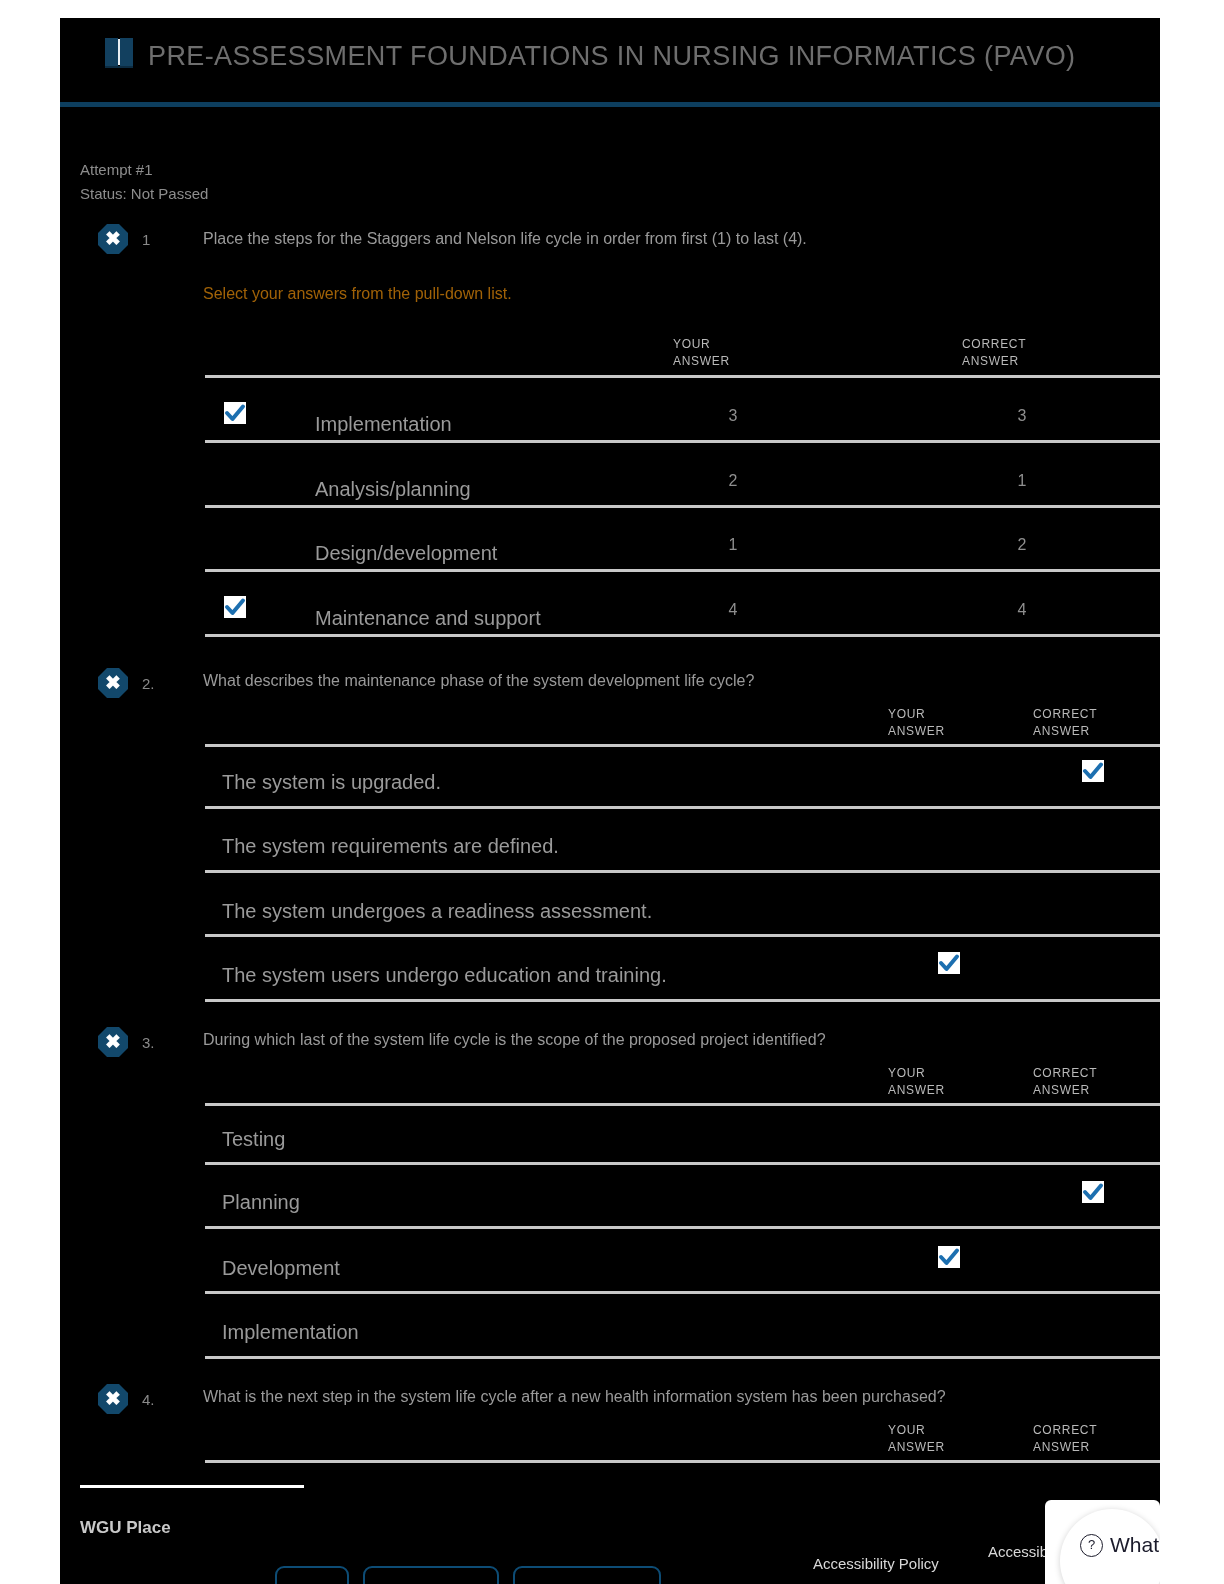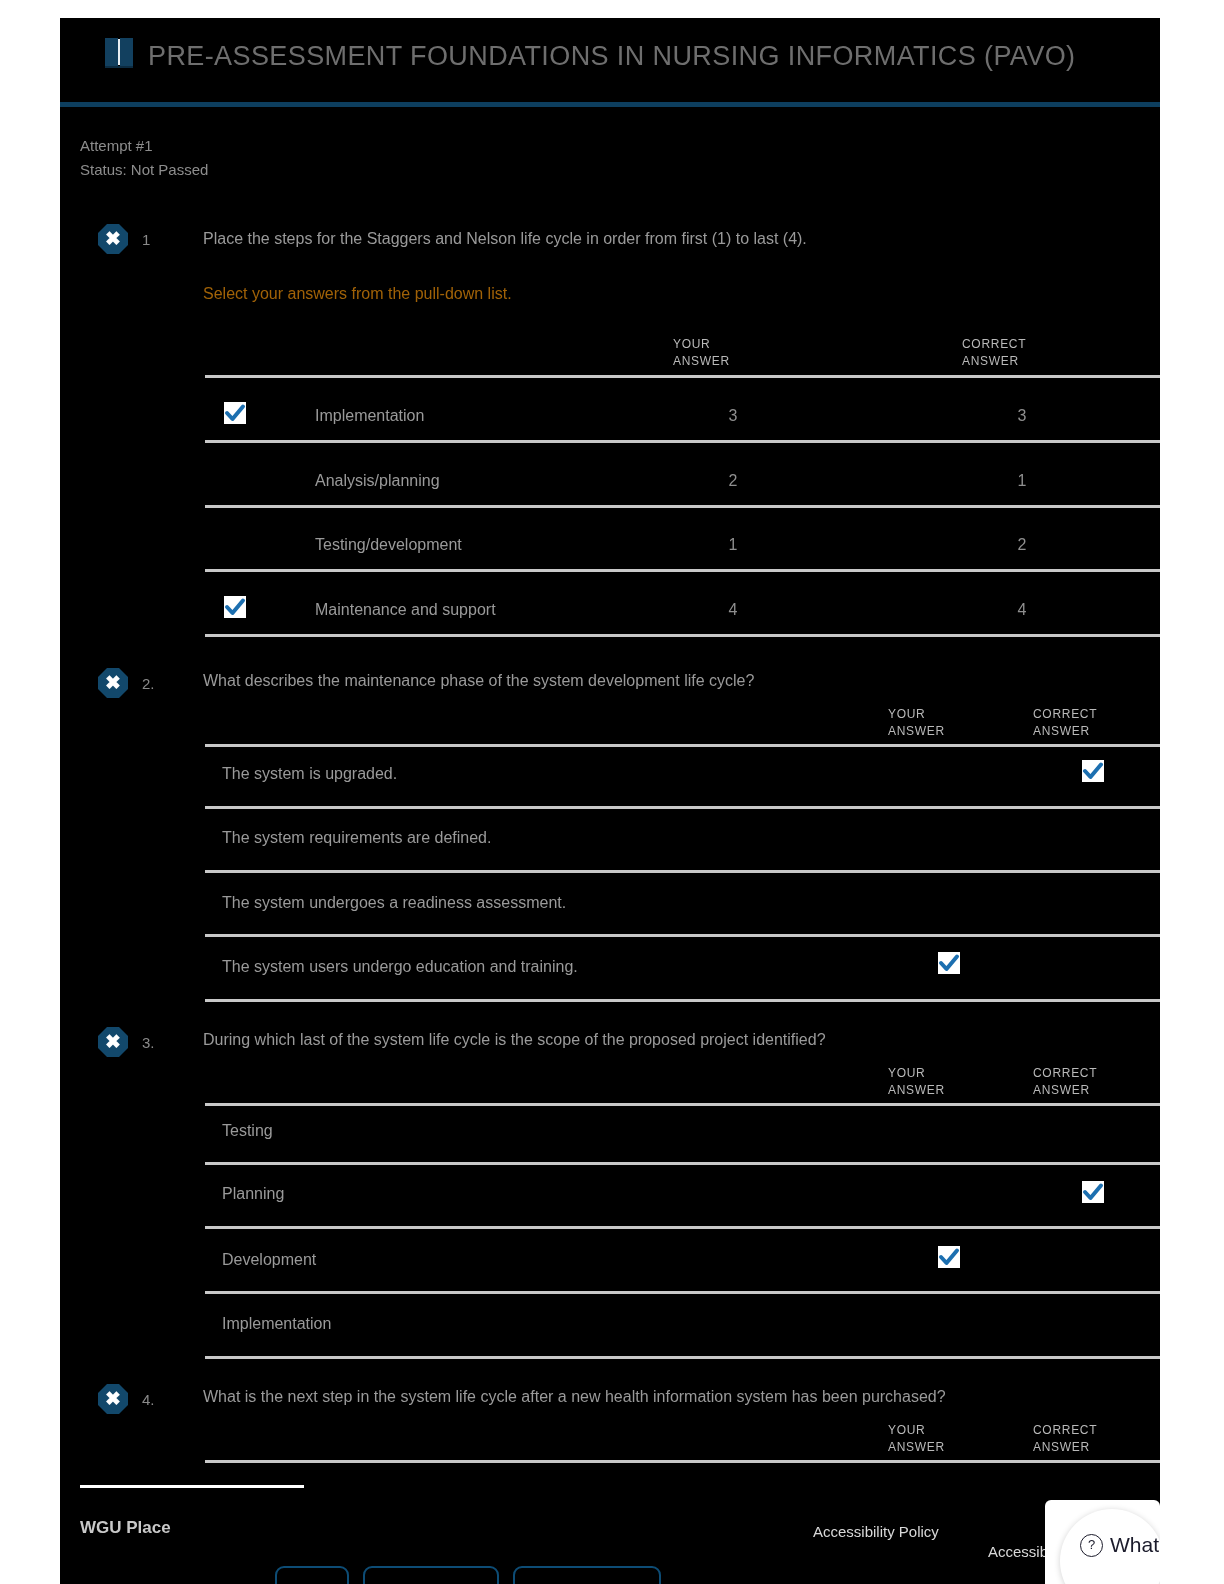--- a/index.html
+++ b/index.html
@@ -19,45 +19,45 @@
   .book-icon .spine{position:absolute;left:13px;top:1px;width:2px;height:26px;background:#e8eef2;}
   .book-icon .base{position:absolute;left:0;top:28px;width:28px;height:2px;background:#0c2c42;}
 
   .doc-title{position:absolute;left:88px;top:2px;width:990px;
              font-size:27px;line-height:44px;font-weight:400;color:#6e6e6e;
              letter-spacing:.4px;}
 
   .hr-accent{position:absolute;left:0;top:84px;width:1100px;height:5px;background:#0d3e5e;}
 
   
-  .attempt{position:absolute;left:20px;top:116px;font-size:15px;line-height:24px;color:#8d8d8d;}
+  .attempt{position:absolute;left:20px;top:140px;font-size:15px;line-height:24px;color:#8d8d8d;}
 
   
   .q{position:absolute;left:0;width:1100px;}
   .q-mark{position:absolute;width:30px;height:30px;}
   .q-mark .oct{position:absolute;left:0;top:0;width:30px;height:30px;background:#12486b;
                clip-path:polygon(30% 0,70% 0,100% 30%,100% 70%,70% 100%,30% 100%,0 70%,0 30%);}
   .q-mark .xg{position:absolute;left:0;top:0;width:30px;height:30px;color:#ffffff;
               font-size:19px;font-weight:700;line-height:30px;text-align:center;}
   .q-num{position:absolute;font-size:15px;color:#8a8a8a;}
   .q-text{position:absolute;font-size:16px;color:#9a9a9a;line-height:22px;}
   .q-sub{position:absolute;font-size:16px;color:#a16207;line-height:22px;}
   .colhead{position:absolute;font-size:12px;line-height:17px;
            color:#b9b9b9;letter-spacing:.7px;width:120px;}
   .rule{position:absolute;height:3px;background:#c8c8c8;}
-  .row-label{position:absolute;font-size:16px;color:#9a9a9a;}
+  .row-label{position:absolute;font-size:20px;color:#9a9a9a;margin-top:6px;}
   .row-val{position:absolute;font-size:16px;color:#8f8f8f;text-align:center;width:120px;}
 
   .chk{position:absolute;width:22px;height:22px;background:#ffffff;}
   .chk svg{display:block;}
 
   
   .foot-line{position:absolute;left:20px;top:1467px;width:224px;height:3px;background:#ffffff;}
   .wgu-chat{position:absolute;left:20px;top:1500px;font-size:17px;font-weight:700;color:#c9c9c9;}
-  .acc-policy{position:absolute;left:753px;top:1505px;font-size:15px;color:#d9d9d9;}
+  .acc-policy{position:absolute;left:753px;top:1537px;font-size:15px;color:#d9d9d9;}
   .acc-trunc{position:absolute;left:928px;top:1525px;font-size:15px;color:#d9d9d9;
              width:84px;overflow:hidden;white-space:nowrap;}
 
   .btn-ghost{position:absolute;top:1548px;height:40px;border:2px solid #0d4c75;
              border-radius:9px;background:transparent;}
   .btn1{left:215px;width:70px;}
   .btn2{left:303px;width:132px;}
   .btn3{left:453px;width:144px;}
 
   .help-bubble{position:absolute;left:985px;top:1482px;width:115px;height:102px;
@@ -119,21 +119,21 @@
       <div class="row-label" style="left:255px;top:389px">Implementation</div>
       <div class="row-val" style="left:613px;top:389px">3</div>
       <div class="row-val" style="left:902px;top:389px">3</div>
       <div class="rule" style="left:145px;top:422px;width:955px"></div>
 
       <div class="row-label" style="left:255px;top:454px">Analysis/planning</div>
       <div class="row-val" style="left:613px;top:454px">2</div>
       <div class="row-val" style="left:902px;top:454px">1</div>
       <div class="rule" style="left:145px;top:487px;width:955px"></div>
 
-      <div class="row-label" style="left:255px;top:518px">Testing/development</div>
+      <div class="row-label" style="left:255px;top:518px">Design/development</div>
       <div class="row-val" style="left:613px;top:518px">1</div>
       <div class="row-val" style="left:902px;top:518px">2</div>
       <div class="rule" style="left:145px;top:551px;width:955px"></div>
 
       <div class="chk" style="left:164px;top:578px">
         <svg width="22" height="22" viewBox="0 0 22 22">
             <path d="M3 11 L8.5 17 L19 4.5" stroke="#1c6fb0" stroke-width="4" fill="none" stroke-linecap="round" stroke-linejoin="round"></path>
           </svg>
       </div>
       <div class="row-label" style="left:255px;top:583px">Maintenance and support</div>

